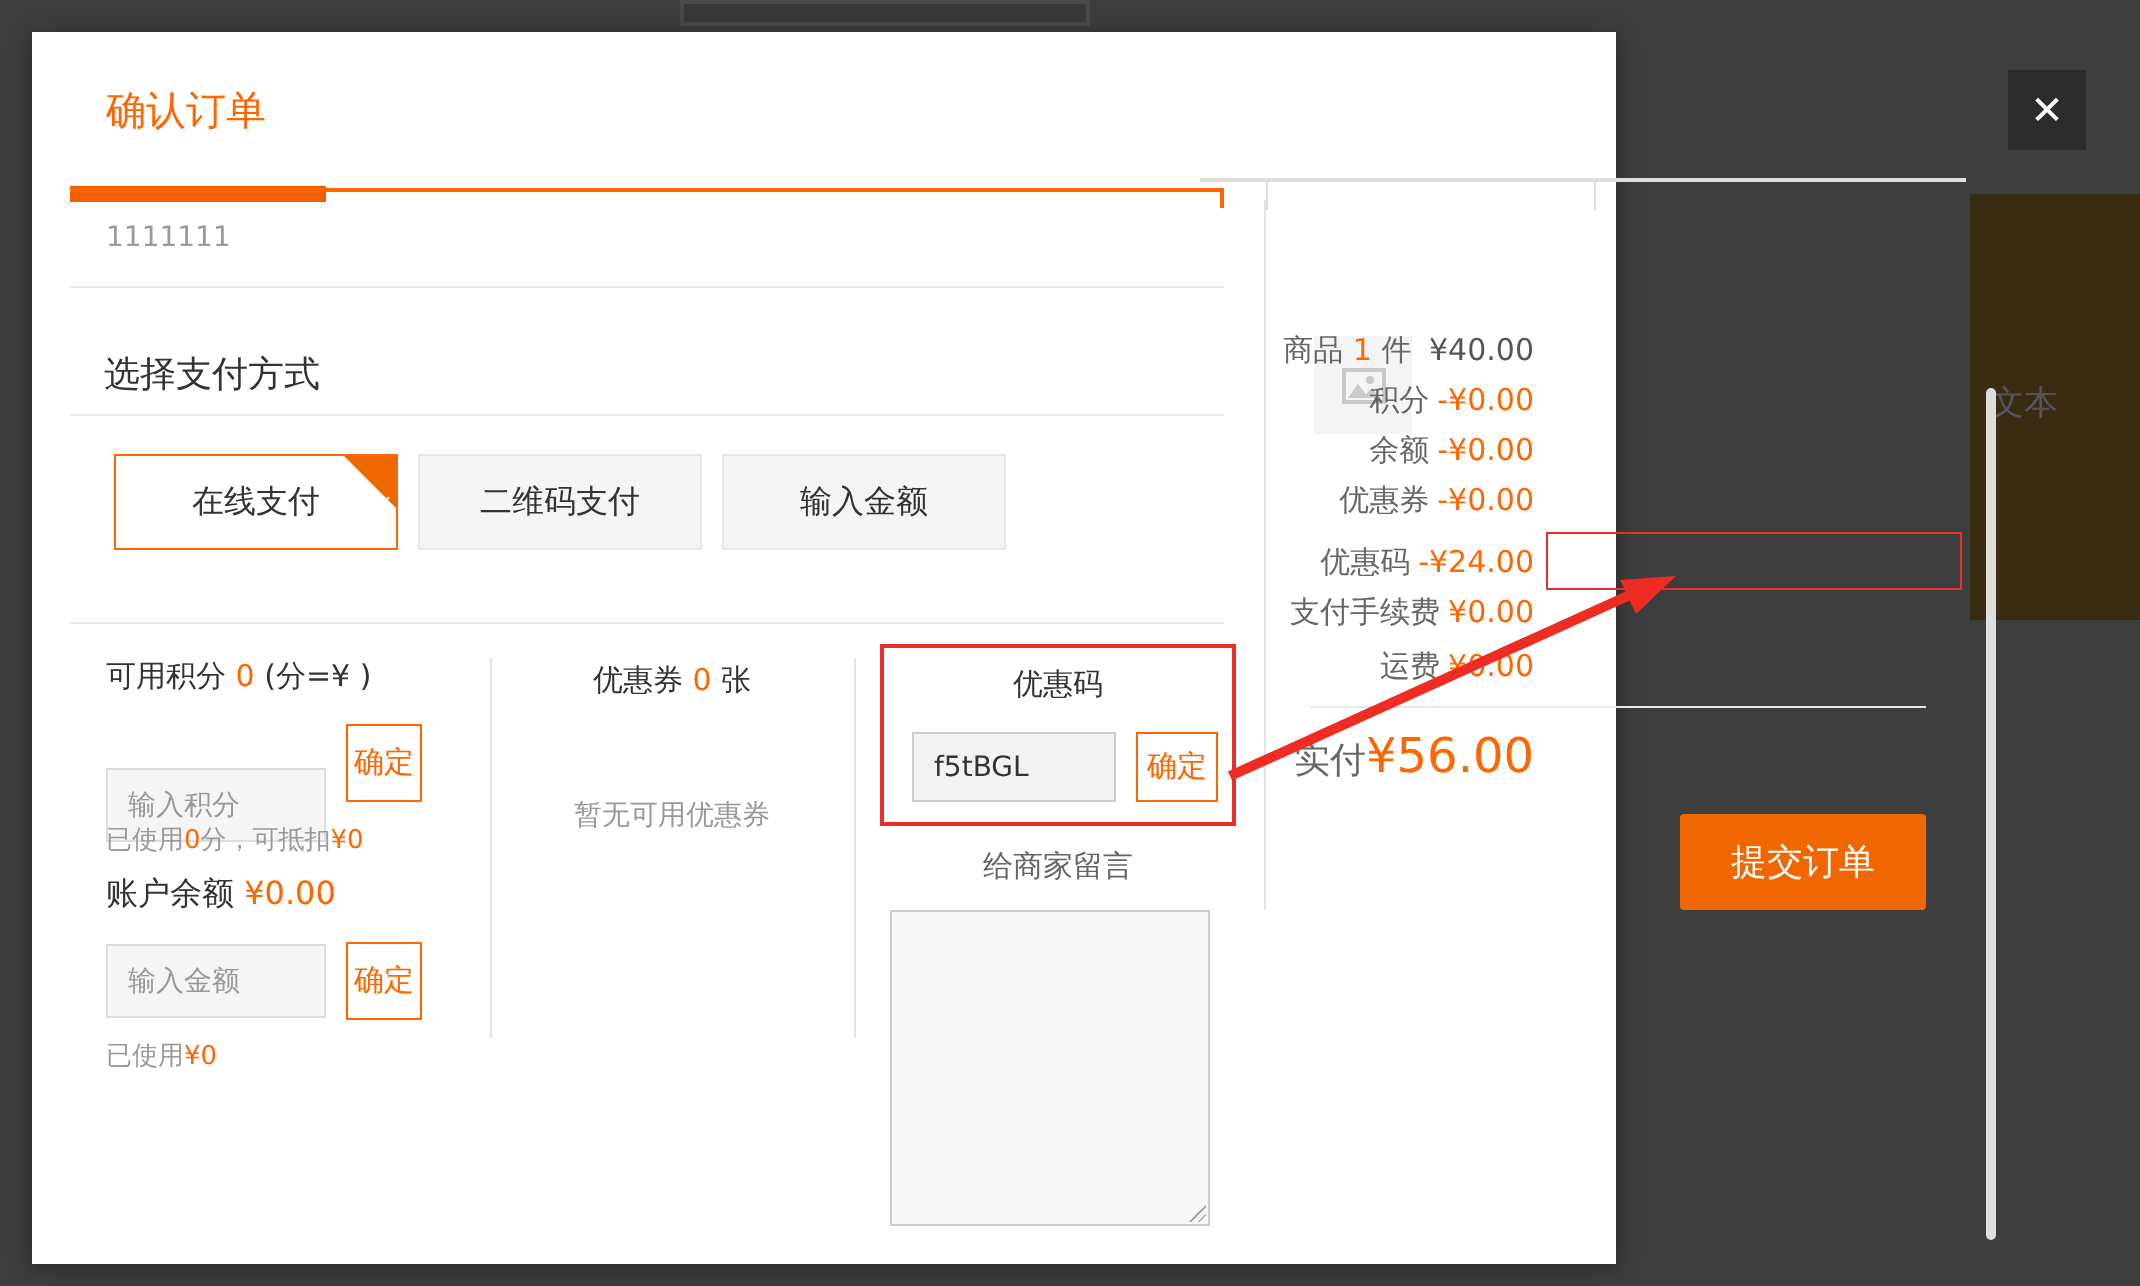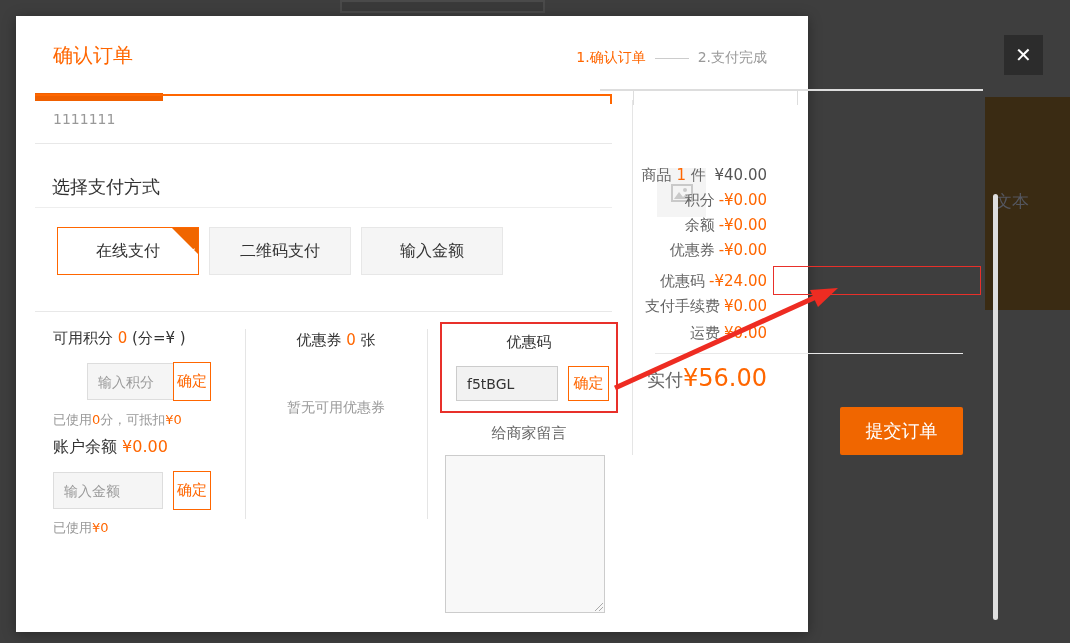--- a/index.html
+++ b/index.html
@@ -117,25 +117,20 @@
 <div class="stage">
 
   <div class="dimmed-box"></div>
   <div class="brown-patch"></div>
   <div class="side-text">文本</div>
 
   <div class="modal">
 
     <div class="m-title">确认订单</div>
 
-    <div class="steps">
-      <span class="step-current">1.确认订单</span>
-      <span class="step-dash"></span>
-      <span class="step-next">2.支付完成</span>
-    </div>
 
     <div class="frag-orange-bar"></div>
     <div class="frag-orange-line"></div>
     <div class="frag-orange-corner"></div>
     <div class="frag-gray-line"></div>
     <div class="frag-tick" style="left:617px"></div>
     <div class="frag-tick" style="left:781px"></div>
 
     <div class="order-note">1111111</div>
 
@@ -158,21 +153,21 @@
       <span>输入金额</span>
     </div>
 
     <div class="hline" style="left:19px; top:295px; width:577px;"></div>
 
     <div class="sec-label" style="left:37px; top:313px;">
       <span>可用积分</span>
       <span class="orange">0</span>
       <span>(分=¥ )</span>
     </div>
-    <input class="gx-input" style="left: 37px; top: 347px; margin-left: 34px;" placeholder="输入积分">
+    <input class="gx-input" style="left: 37px; top: 368px;" placeholder="输入积分">
     <button class="confirm-btn" style="left:157px; top:346px;">确定</button>
     <div class="gray-note" style="left:37px; top:395px;">
       <span>已使用</span><span class="orange">0</span><span>分，可抵扣</span><span class="orange">¥0</span>
     </div>
 
     <div class="balance-label">
       <span>账户余额</span>
       <span class="orange">¥0.00</span>
     </div>
     <input class="gx-input" style="left: 37px; top: 456px;" placeholder="输入金额">

